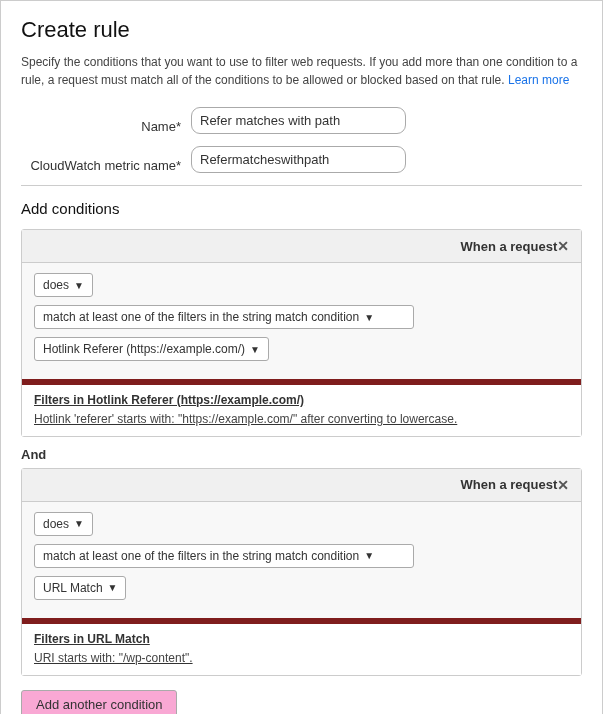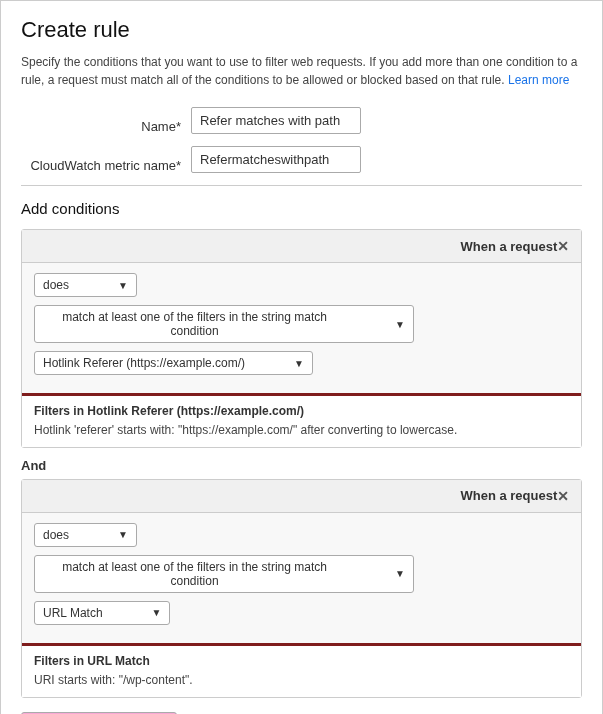--- a/index.html
+++ b/index.html
@@ -40,24 +40,24 @@
     }
     .form-label {
       font-size: 13px;
       color: #333;
       text-align: right;
       margin-right: 10px;
       min-width: 160px;
     }
     .form-input {
       border: 1px solid #aaa;
-      border-radius: 2px;
+      border-radius: 9px;
       padding: 5px 8px;
       font-size: 13px;
-      width: 170px;
+      width: 215px;
       color: #333;
     }
     .section-title {
       font-size: 15px;
       font-weight: 400;
       margin-bottom: 12px;
       color: #111;
     }
     .condition-block {
       border: 1px solid #ccc;
@@ -94,34 +94,34 @@
       display: inline-flex;
       align-items: center;
       background: #fff;
       border: 1px solid #aaa;
       border-radius: 3px;
       padding: 4px 8px;
       font-size: 12px;
       cursor: pointer;
       color: #333;
       margin-bottom: 8px;
-      gap: 44px;
     }
     .dropdown-btn .arrow {
       margin-left: 5px;
       font-size: 10px;
     }
     .dropdown-wide {
       width: 100%;
       max-width: 380px;
     }
     .filters-section {
       background: #fff;
-      border-top: 3px solid #7f1d1d;
+      border-top: 6px solid #7f1d1d;
       padding: 8px 12px;
+      text-decoration: underline;
     }
     .filters-title {
       font-size: 12px;
       font-weight: 600;
       color: #333;
       margin-bottom: 4px;
     }
     .filters-description {
       font-size: 12px;
       color: #444;

